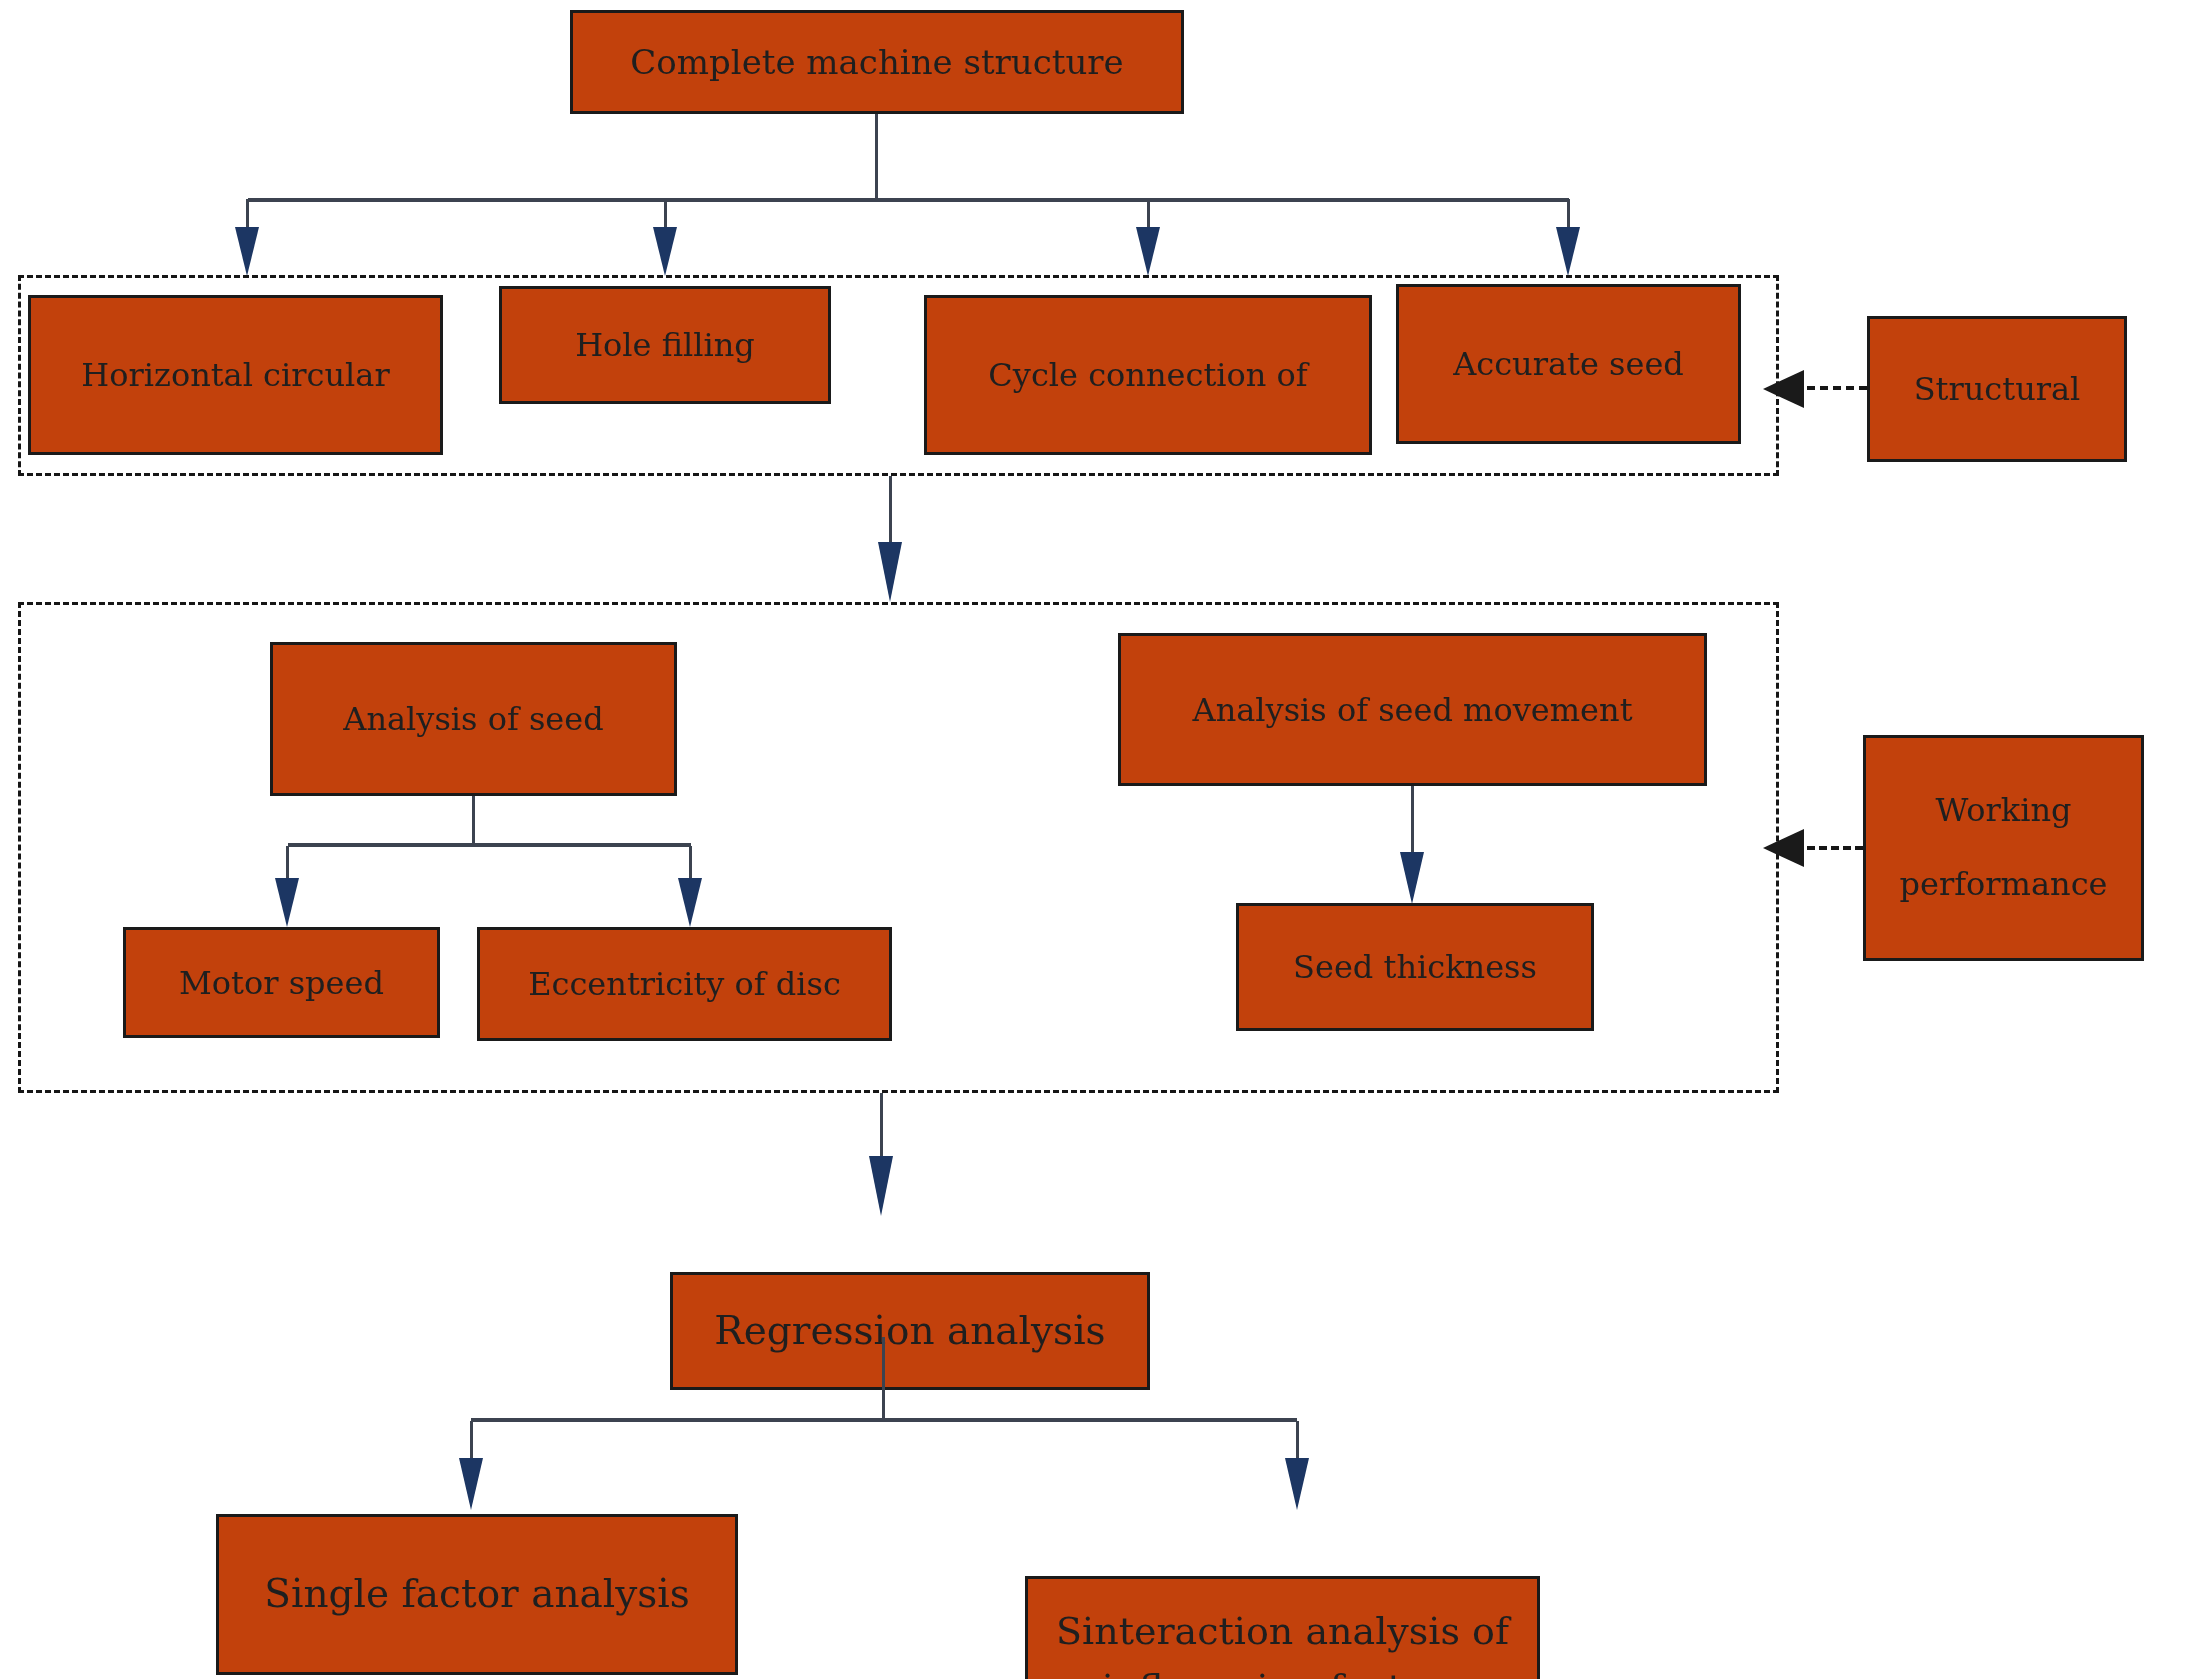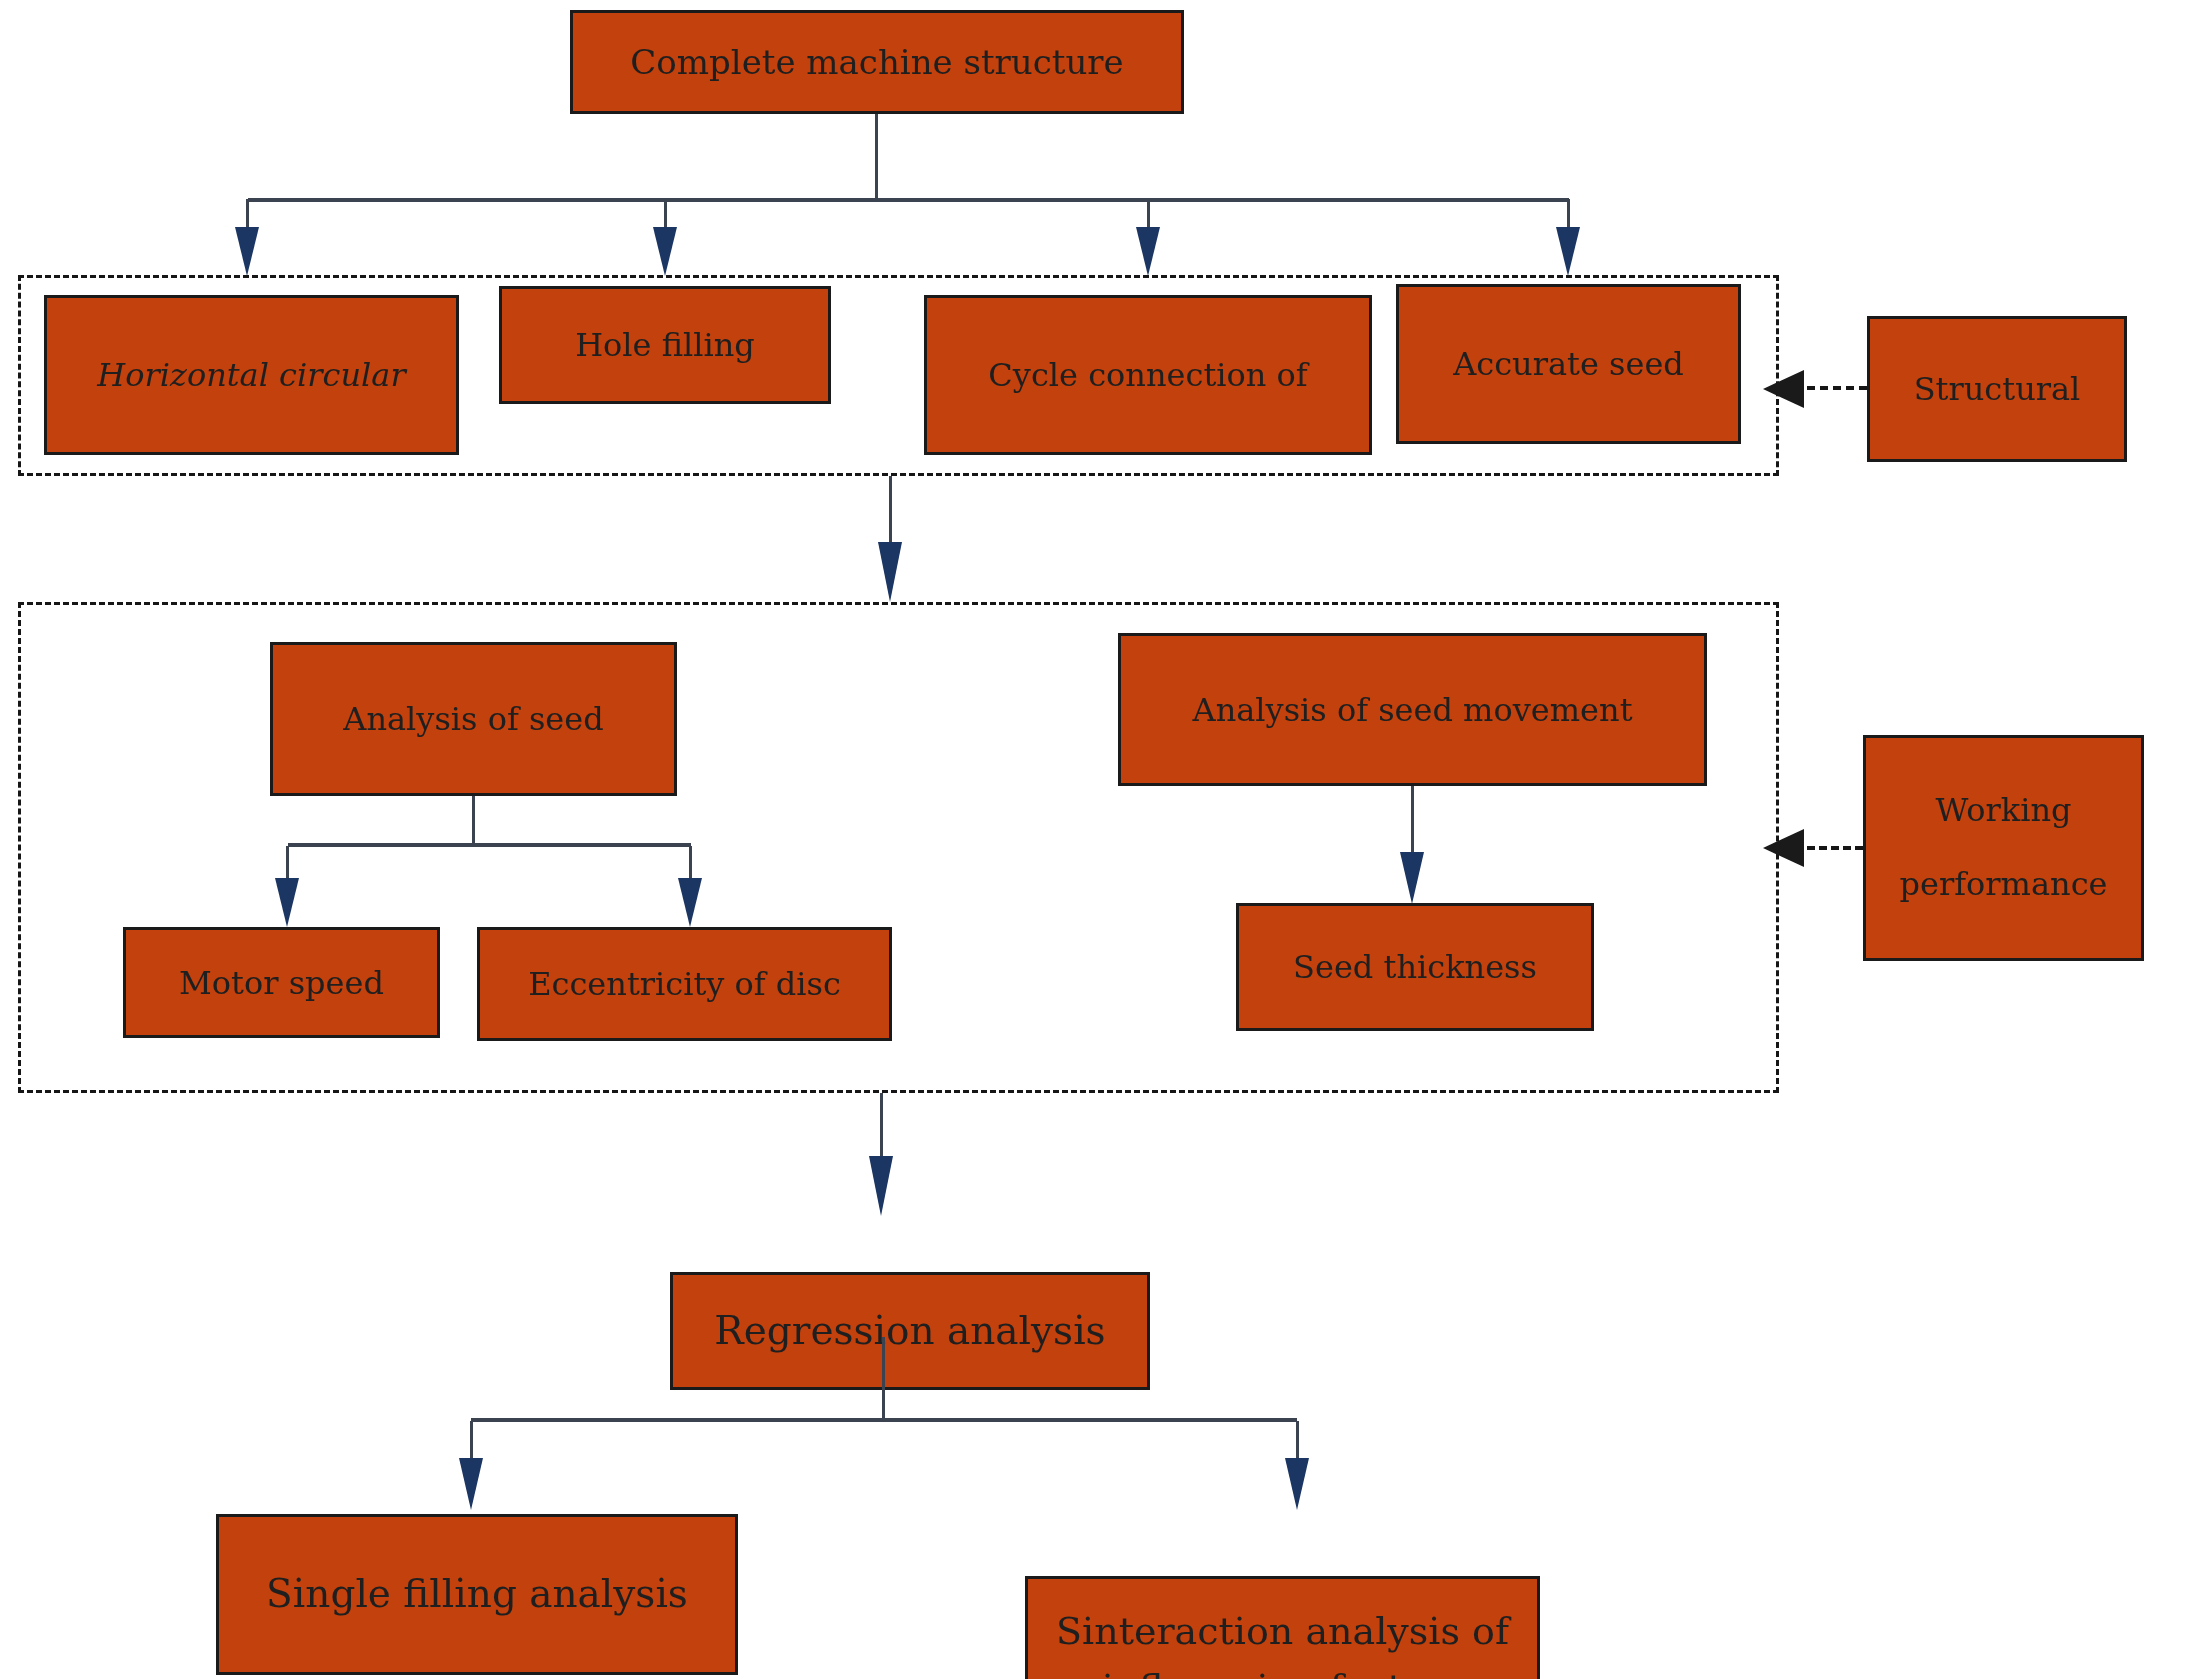--- a/index.html
+++ b/index.html
@@ -77,21 +77,21 @@
   <div class="arrow-down" style="left:653px;top:227px;border-top-width:49px;"></div>
 
   <div class="vline" style="left:1147px;top:199px;height:29.5px;"></div>
   <div class="arrow-down" style="left:1136px;top:227px;border-top-width:49px;"></div>
 
   <div class="vline" style="left:1567px;top:199px;height:29.5px;"></div>
   <div class="arrow-down" style="left:1556px;top:227px;border-top-width:49px;"></div>
 
   <div class="dashed-group" style="left:17.5px;top:275px;width:1761px;height:201px;"></div>
 
-  <div class="node" style="left:44px;top:295px;width:415px;height:160px;font-style:italic;">
+  <div class="node" style="left:28px;top:295px;width:415px;height:160px;">
     <span class="lbl">Horizontal circular</span>
   </div>
   <div class="node" style="left:499px;top:286px;width:332px;height:118px;">
     <span class="lbl">Hole filling</span>
   </div>
   <div class="node" style="left:924px;top:295px;width:448px;height:160px;">
     <span class="lbl">Cycle connection of</span>
   </div>
   <div class="node" style="left:1396px;top:284px;width:345px;height:160px;">
     <span class="lbl">Accurate seed</span>
@@ -150,20 +150,20 @@
   </div>
 
   <div class="vline" style="left:882px;top:1337px;height:84px;"></div>
   <div class="hline" style="left:471px;top:1418px;width:826px;"></div>
   <div class="vline" style="left:470px;top:1421px;height:38px;"></div>
   <div class="arrow-down" style="left:459px;top:1458px;border-top-width:52px;"></div>
   <div class="vline" style="left:1296px;top:1421px;height:38px;"></div>
   <div class="arrow-down" style="left:1285px;top:1458px;border-top-width:52px;"></div>
 
   <div class="node fs-lg" style="left:216px;top:1514px;width:522px;height:161px;">
-    <span class="lbl">Single filling analysis</span>
+    <span class="lbl">Single factor analysis</span>
   </div>
   <div class="node fs-md wrap-2" style="left:1025px;top:1576px;width:515px;height:168px;">
     <span class="lbl">Sinteraction analysis of influencing factors</span>
   </div>
 
 </div>
 
 
 </body></html>

